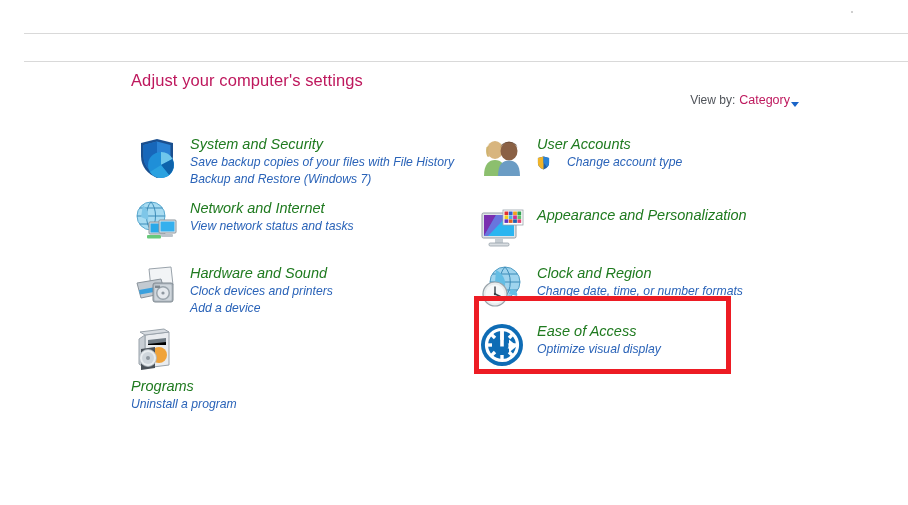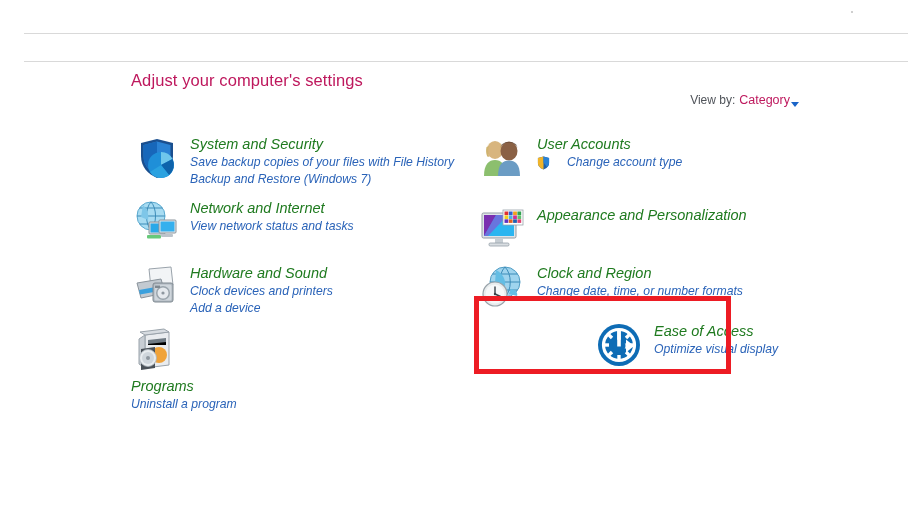--- a/index.html
+++ b/index.html
@@ -318,21 +318,21 @@
         <path d="M17 31 L17 24 M17 31 L22.5 33.5" stroke="#3a4249" stroke-width="1.4" stroke-linecap="round"></path>
         <circle cx="17" cy="31" r="1.2" fill="#3a4249"></circle>
       </svg>
     </div>
     <div class="cat-body">
       <div class="cat-title">Clock and Region</div>
       <span class="cat-link">Change date, time, or number formats</span>
     </div>
   </div>
 
-  <div class="cat" style="margin-top:3px;justify-content:flex-end;">
+  <div class="cat" style="margin-top:3px;">
     <div class="cat-icon">
       <svg width="48" height="48" viewBox="0 0 48 48">
         <circle cx="24" cy="24" r="21" fill="#0e6cb5"></circle>
         <circle cx="24" cy="24" r="15.5" fill="none" stroke="#ffffff" stroke-width="3.2"></circle>
         <g stroke="#ffffff" stroke-width="3.4" stroke-linecap="butt">
           <line x1="24" y1="8.5" x2="24" y2="14"></line>
           <line x1="24" y1="34" x2="24" y2="39.5"></line>
           <line x1="8.5" y1="24" x2="14" y2="24"></line>
           <line x1="34" y1="24" x2="39.5" y2="24"></line>
           <line x1="13.1" y1="13.1" x2="17" y2="17"></line>

